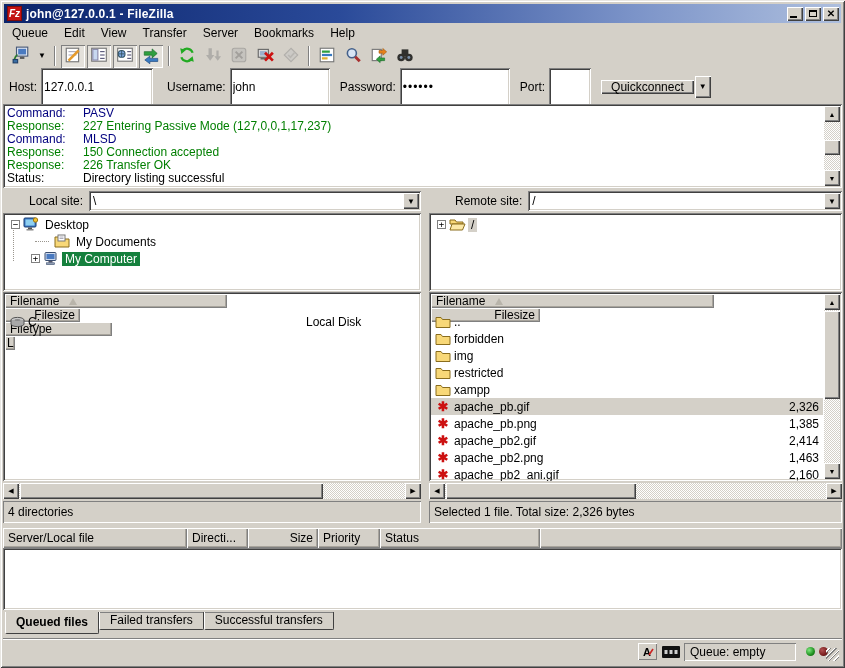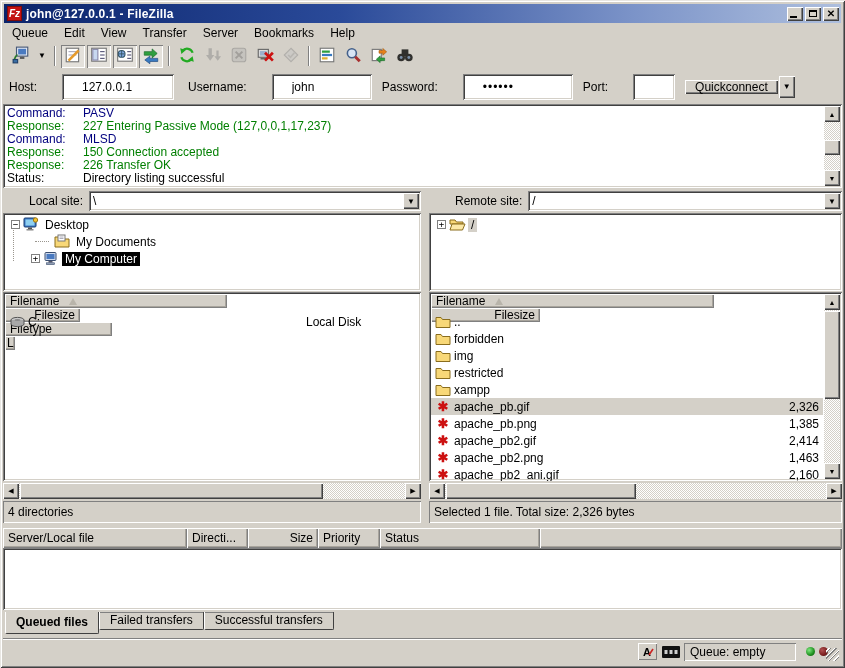--- a/index.html
+++ b/index.html
@@ -29,22 +29,22 @@
   .menu-item{padding:1px 8px;}
   .toolbar{position:absolute;left:4px;top:42px;right:4px;height:28px;display:flex;align-items:center;padding-left:4px;}
   .tbtn{width:24px;height:23px;display:flex;align-items:center;justify-content:center;margin:0 1px;}
   .tbtn.narrow{width:14px;}
   .tbtn.disabled svg{filter:grayscale(1);opacity:.45;}
   .tsep{width:2px;height:20px;margin:0 4px;border-left:1px solid #808080;border-right:1px solid #fff;}
   .drop-arrow{font-size:8px;line-height:8px;}
   
   .quickbar{position:absolute;left:4px;top:71px;right:4px;height:31px;display:flex;align-items:center;padding-left:5px;}
   .qc-label{margin-right:4px;}
-  .qc-input{height:26px;border:none;outline:none;padding:2px 20px;font-size:12px;background:#fff;
-    box-shadow:inset 1px 1px 0 #808080,inset -1px -1px 0 #fff,inset 2px 2px 0 #404040,inset -2px -2px 0 #d4d0c8;margin-left:21px;}
+  .qc-input{height:38px;border:none;outline:none;padding:2px 3px;font-size:12px;background:#fff;
+    box-shadow:inset 1px 1px 0 #808080,inset -1px -1px 0 #fff,inset 2px 2px 0 #404040,inset -2px -2px 0 #d4d0c8;}
   .qc-btn{height:14px;padding:0 10px;font-size:12px;display:flex;align-items:center;}
   .qc-btn-arrow{height:22px;width:16px;display:flex;align-items:center;justify-content:center;font-size:8px;margin-left:1px;}
   
   .logbox{position:absolute;left:3px;top:104px;right:3px;height:84px;background:#fff;
     box-shadow:inset 1px 1px 0 #808080,inset -1px -1px 0 #fff,inset 2px 2px 0 #404040,inset -2px -2px 0 #d4d0c8;
     padding:3px 12px 3px 4px;overflow:hidden;}
   .log-line{display:flex;height:13px;line-height:13px;font-size:12px;}
   .log-label{width:76px;flex:none;}
   
   .vscroll{position:absolute;width:16px;background:#e7e5e1;
@@ -69,21 +69,21 @@
     box-shadow:inset 1px 1px 0 #fff,inset -1px -1px 0 #404040,inset -2px -2px 0 #808080;
     display:flex;align-items:center;justify-content:center;font-size:8px;}
   .tree-box{position:absolute;left:0;top:23px;right:0;height:78px;background:#fff;
     box-shadow:inset 1px 1px 0 #808080,inset -1px -1px 0 #fff,inset 2px 2px 0 #404040,inset -2px -2px 0 #d4d0c8;
     padding:3px 2px;overflow:hidden;position:absolute;}
   .tree-row{height:17px;display:flex;align-items:center;position:relative;}
   .expander{width:9px;height:9px;background:#fff;border:1px solid #808080;font-size:9px;line-height:7px;
     text-align:center;flex:none;font-family:"DejaVu Sans Mono",monospace;}
   .tree-icon{width:16px;height:15px;flex:none;margin:0 3px;}
   .tree-label{padding:0 3px;white-space:nowrap;}
-  .tree-label.sel-active{background:#000000;color:#fff;}
+  .tree-label.sel-active{background:#15803d;color:#fff;}
   .tree-label.sel-inactive{background:#d4d0c8;}
   .dotline{border-left:1px dotted #9a968e;position:absolute;}
   
   .file-list{position:absolute;left:0;top:102px;right:0;height:189px;background:#fff;
     box-shadow:inset 1px 1px 0 #808080,inset -1px -1px 0 #fff,inset 2px 2px 0 #404040,inset -2px -2px 0 #d4d0c8;
     padding:2px;overflow:hidden;}
   .lheader{display:flex;height:19px;flex-direction:column;}
   .hcell{background:#d4d0c8;box-shadow:inset 1px 1px 0 #fff,inset -1px -1px 0 #808080,inset -2px -2px 0 #a8a49c;
     display:flex;align-items:center;padding:0 5px;overflow:hidden;white-space:nowrap;flex:none;}
   .hcell.right{justify-content:flex-end;}

